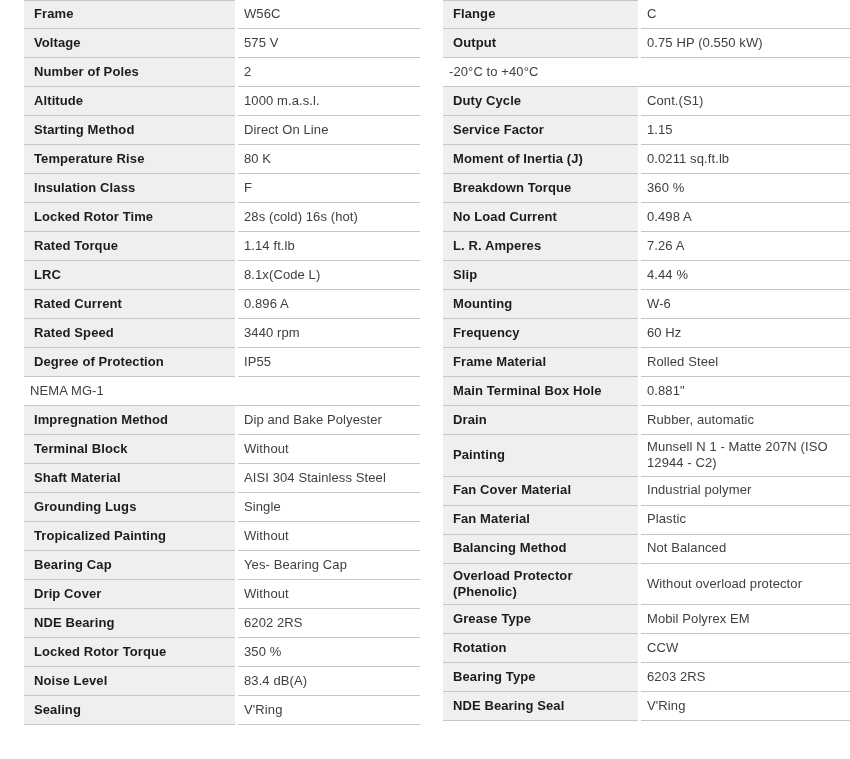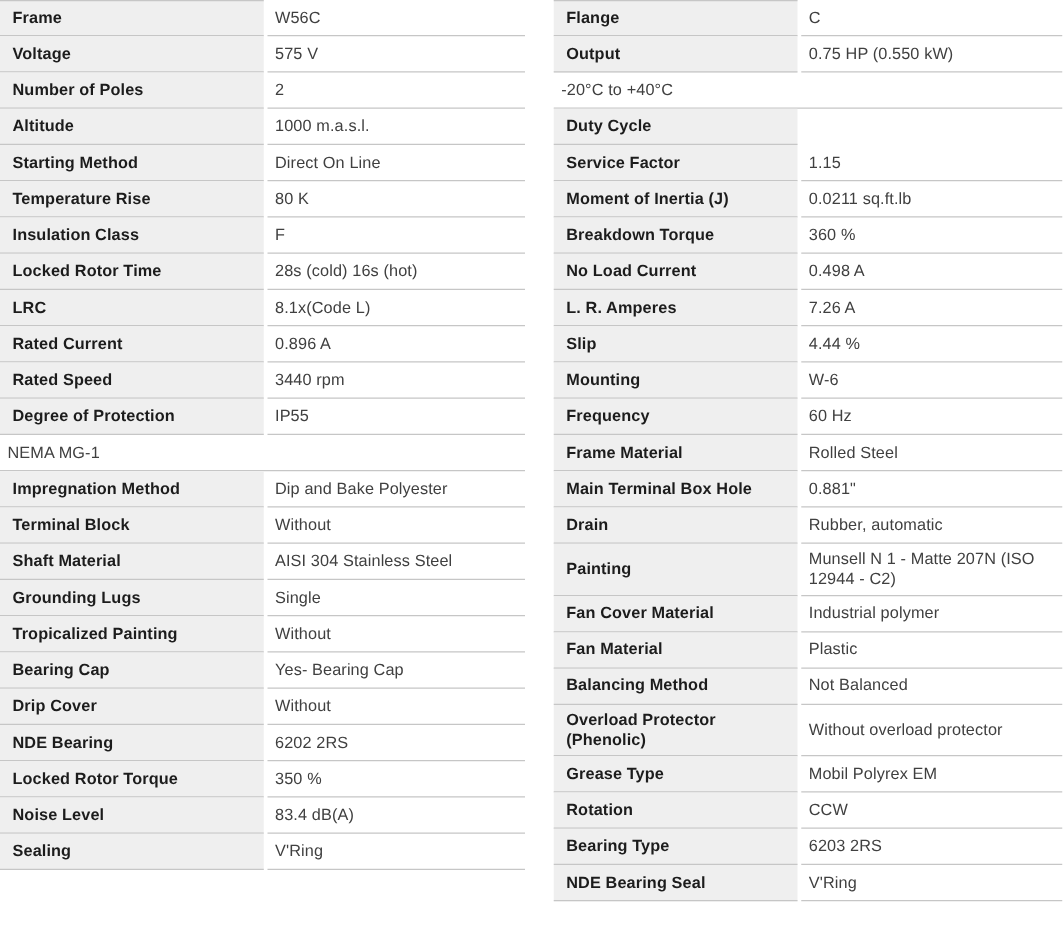--- a/index.html
+++ b/index.html
@@ -17,21 +17,21 @@
   }
   .page {
     width: 850px;
     height: 759px;
     display: flex;
     gap: 23px;
     align-items: flex-start;
     overflow: hidden;
   }
   .spec-table { display: block; }
-  .spec-table.left  { width: 420px; }
+  .spec-table.left  { width: 420px; padding-left: 24px; }
   .spec-table.right { width: 407px; }
   .row {
     display: flex;
     gap: 3px;
     align-items: stretch;
   }
   .cell {
     border-bottom: 1px solid var(--border);
     min-height: 29px;
     display: flex;
@@ -130,20 +130,28 @@
 
       <div class="row">
         <div class="cell label">
           <span>Locked Rotor Time</span>
         </div>
         <div class="cell value">
           <span>28s (cold) 16s (hot)</span>
         </div>
       </div>
 
+      <div class="row">
+        <div class="cell label">
+          <span>Rated Torque</span>
+        </div>
+        <div class="cell value">
+          <span>1.14 ft.lb</span>
+        </div>
+      </div>
 
       <div class="row">
         <div class="cell label">
           <span>LRC</span>
         </div>
         <div class="cell value">
           <span>8.1x(Code L)</span>
         </div>
       </div>
 
@@ -304,20 +312,23 @@
       <div class="row">
         <div class="cell value">
           <span>-20°C to +40°C</span>
         </div>
       </div>
 
       <div class="row">
         <div class="cell label">
           <span>Duty Cycle</span>
         </div>
+        <div class="cell value">
+          <span>Cont.(S1)</span>
+        </div>
       </div>
 
       <div class="row">
         <div class="cell label">
           <span>Service Factor</span>
         </div>
         <div class="cell value">
           <span>1.15</span>
         </div>
       </div>

